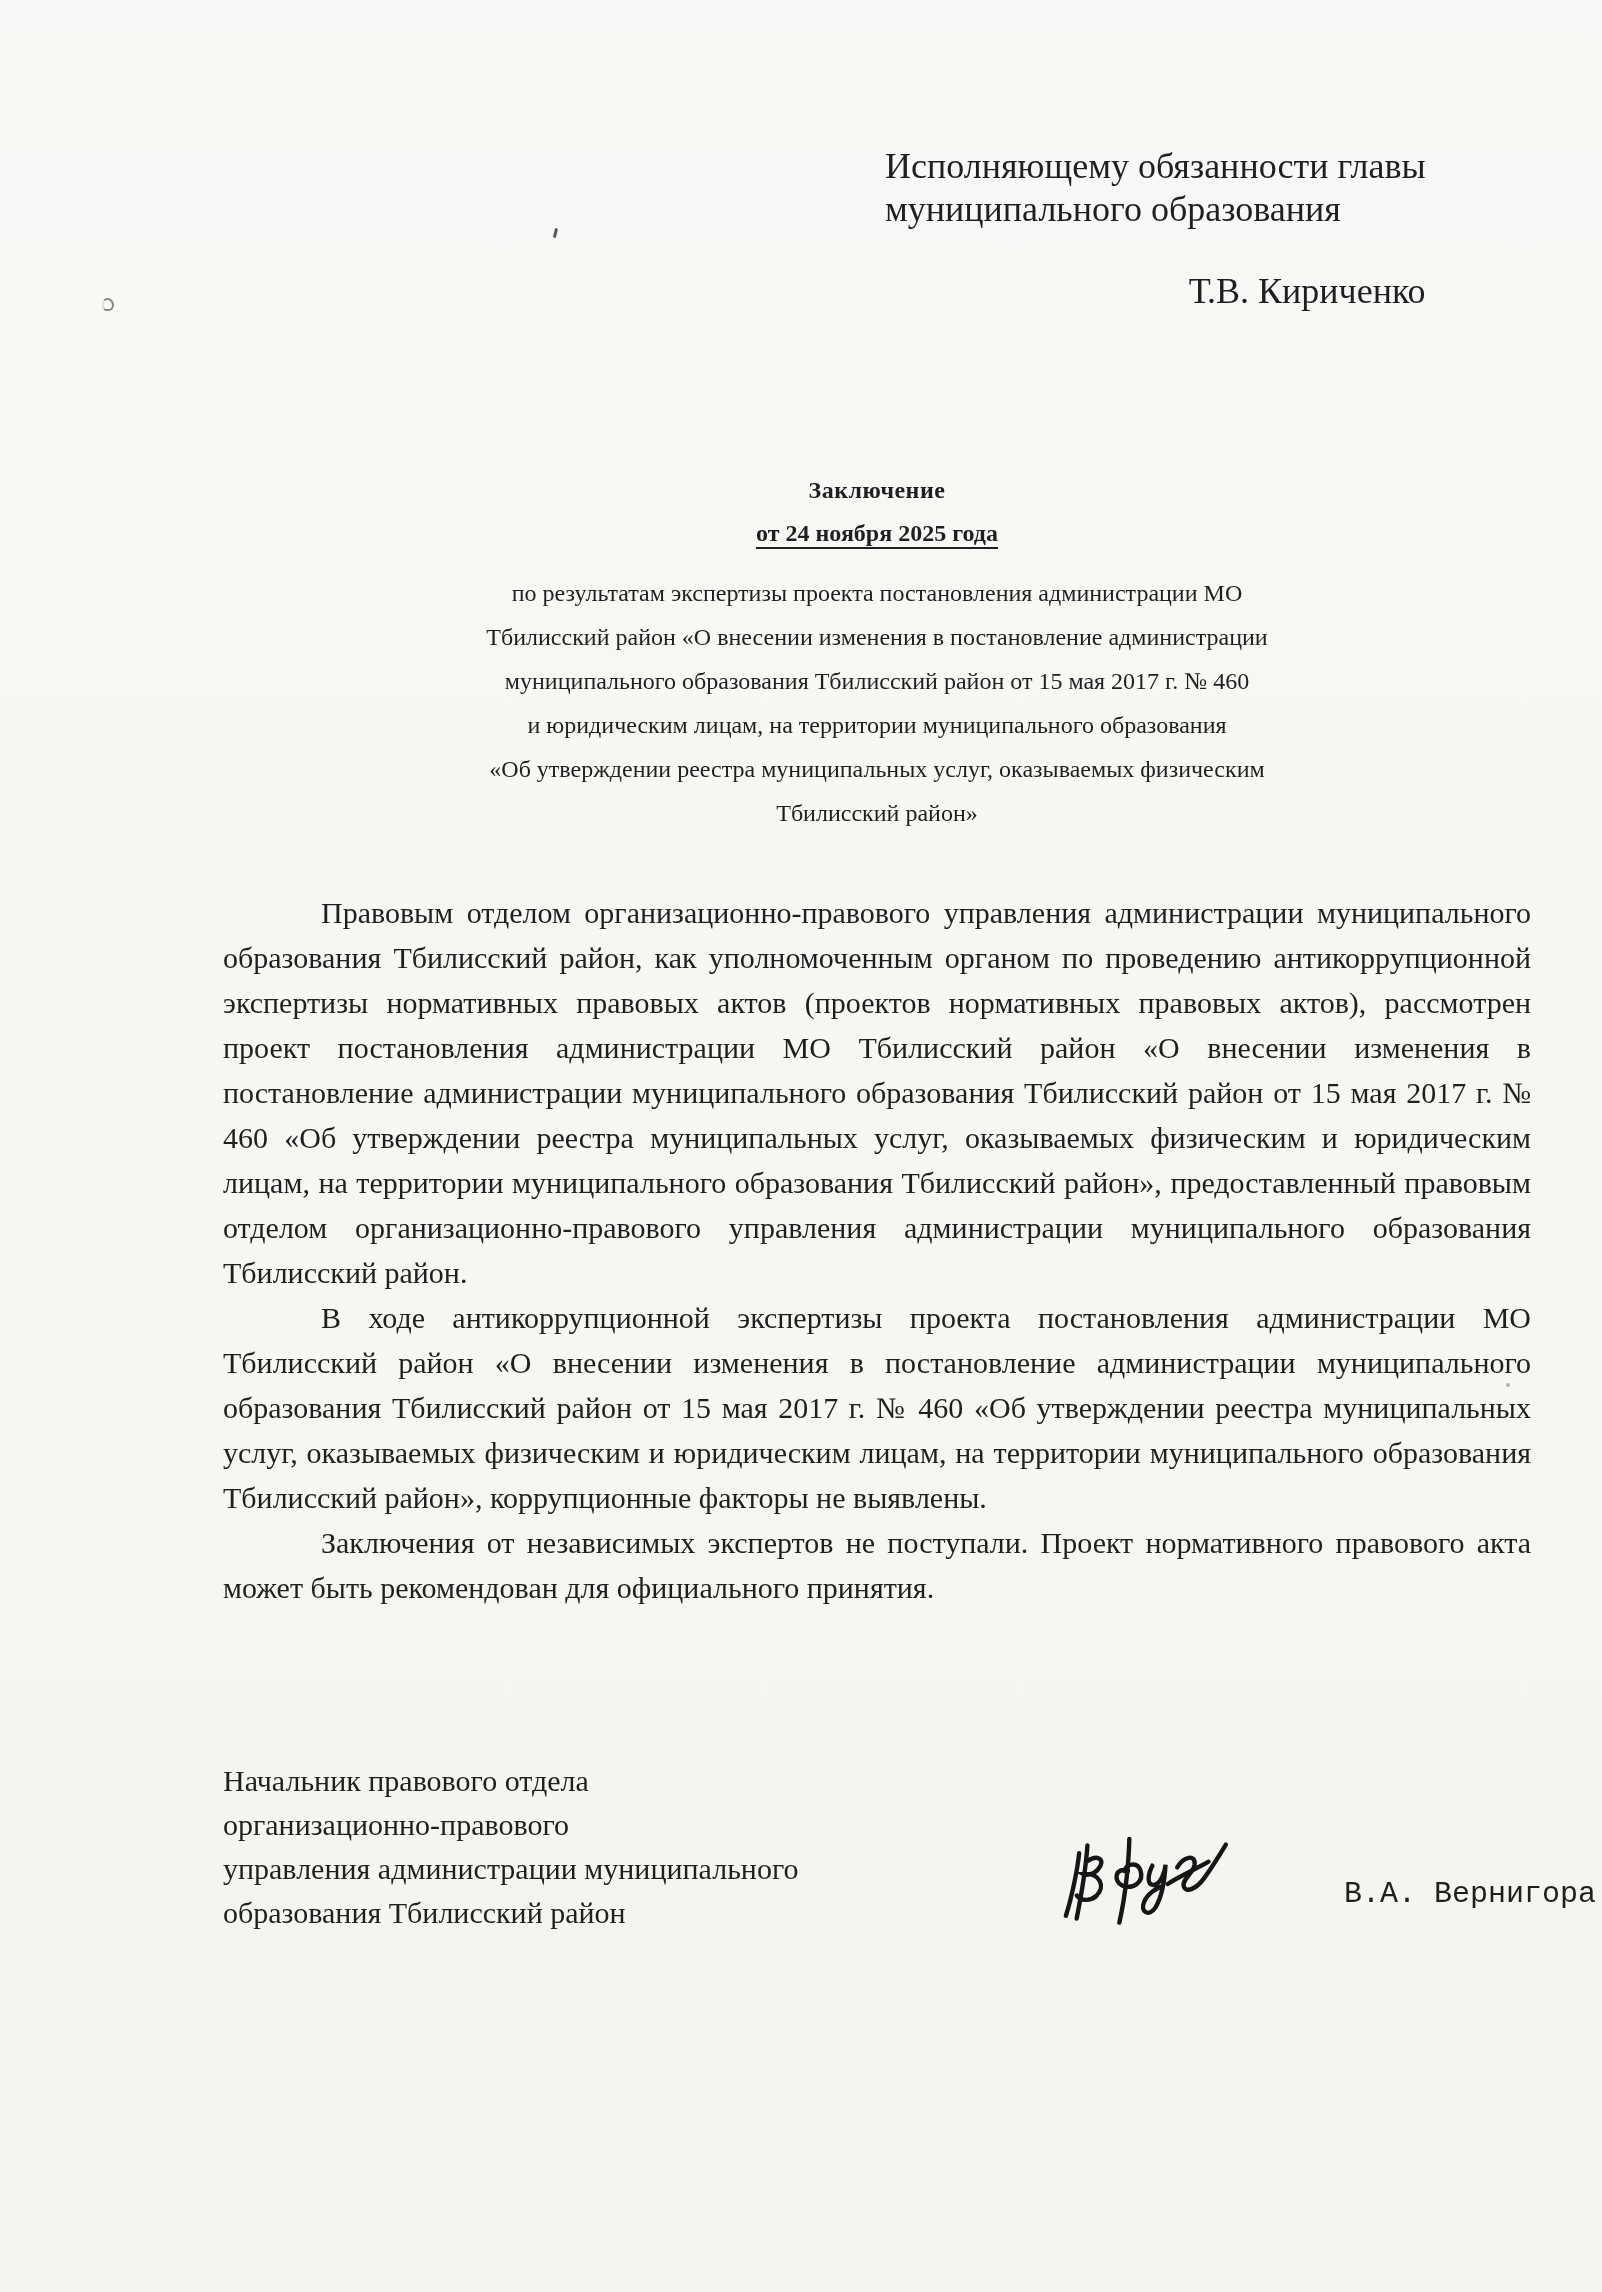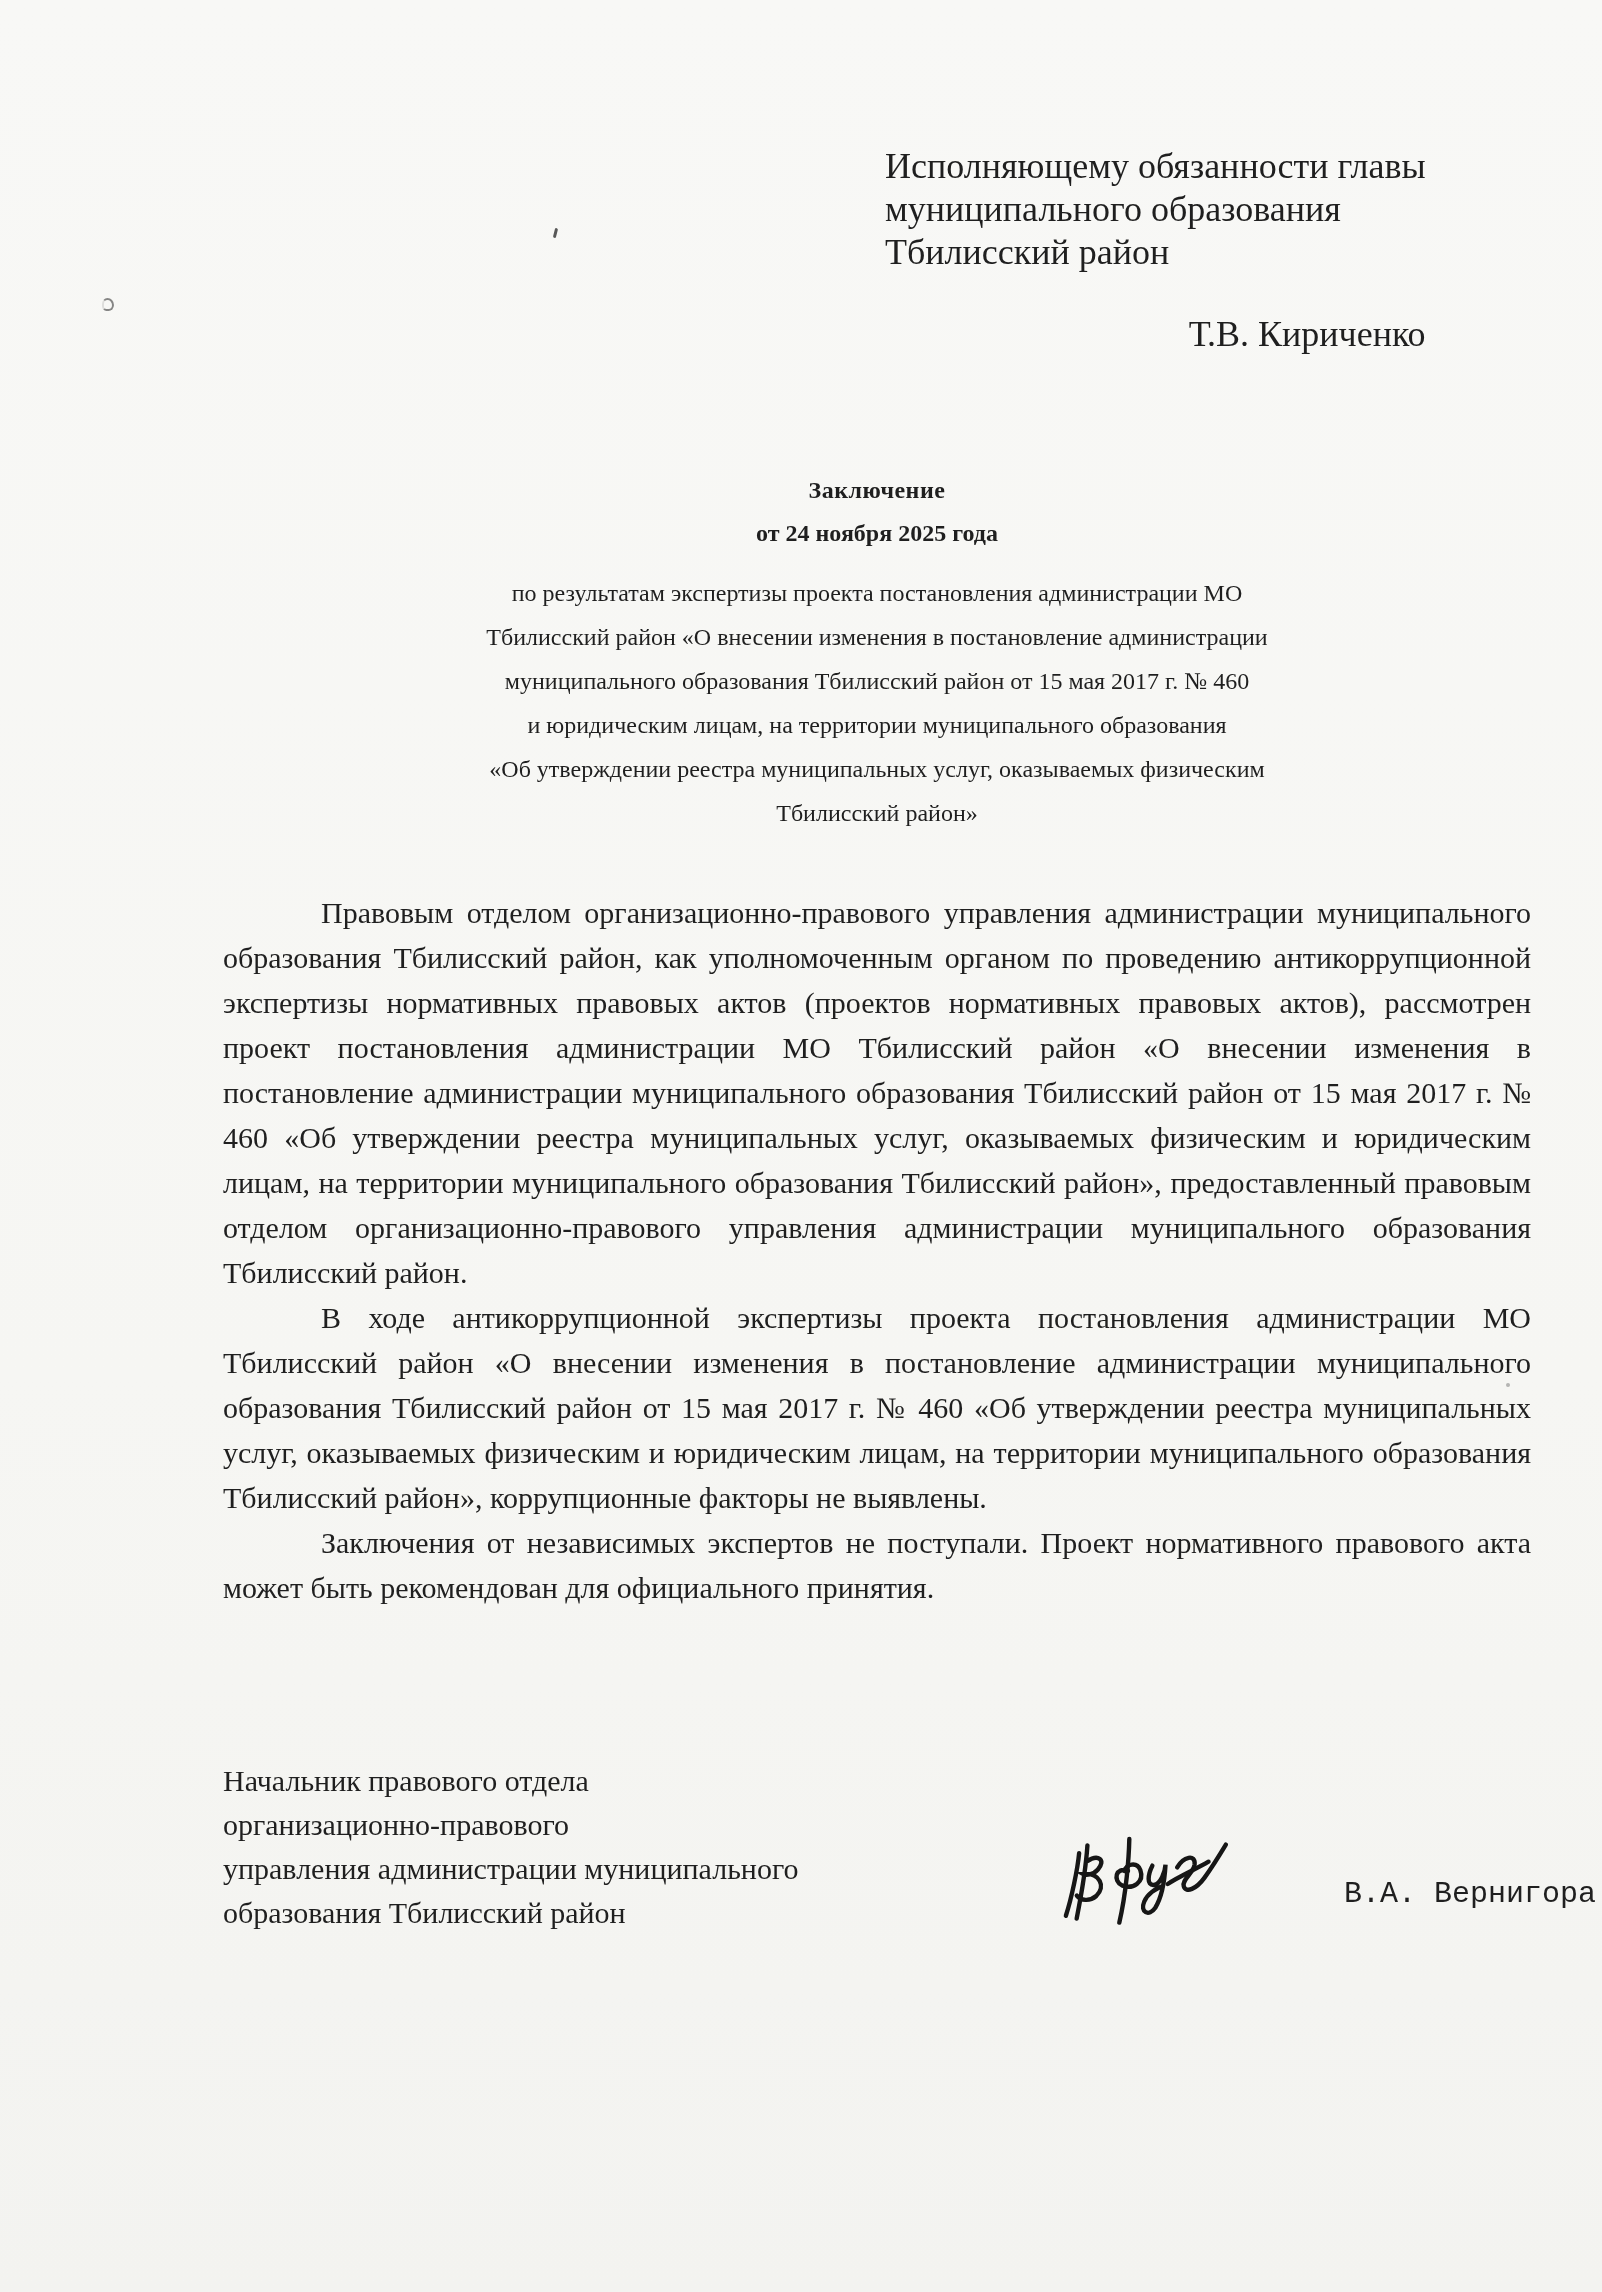--- a/index.html
+++ b/index.html
@@ -29,20 +29,21 @@
     position: absolute;
     left: 223px;
     top: 477px;
     width: 1308px;
     text-align: center;
     font-size: 24px;
   }
   .doc-heading { font-weight: bold; letter-spacing: 0.5px; }
   .doc-date {
     font-weight: bold;
+    text-decoration: underline;
     text-underline-offset: 5.9px;
     margin-top: 15.7px;
   }
   .doc-subject { margin-top: 24px; line-height: 44px; }
 
   
   .body-text {
     position: absolute;
     left: 223px;
     top: 890px;
@@ -106,21 +107,20 @@
   }
 </style>
 </head>
 <body>
 
 <div class="page">
 
   <div class="recipient">
     <div>Исполняющему обязанности главы</div>
     <div>муниципального образования</div>
-    <div>Тбилисский район</div>
     <div class="recipient-name">Т.В. Кириченко</div>
   </div>
 
   <div class="title-block">
     <div class="doc-heading">Заключение</div>
     <div class="doc-date">от 24 ноября 2025 года</div>
     <div class="doc-subject">
       <div>по результатам экспертизы проекта постановления администрации МО</div>
       <div>Тбилисский район «О внесении изменения в постановление администрации</div>
       <div>муниципального образования Тбилисский район от 15 мая 2017 г. № 460</div>

